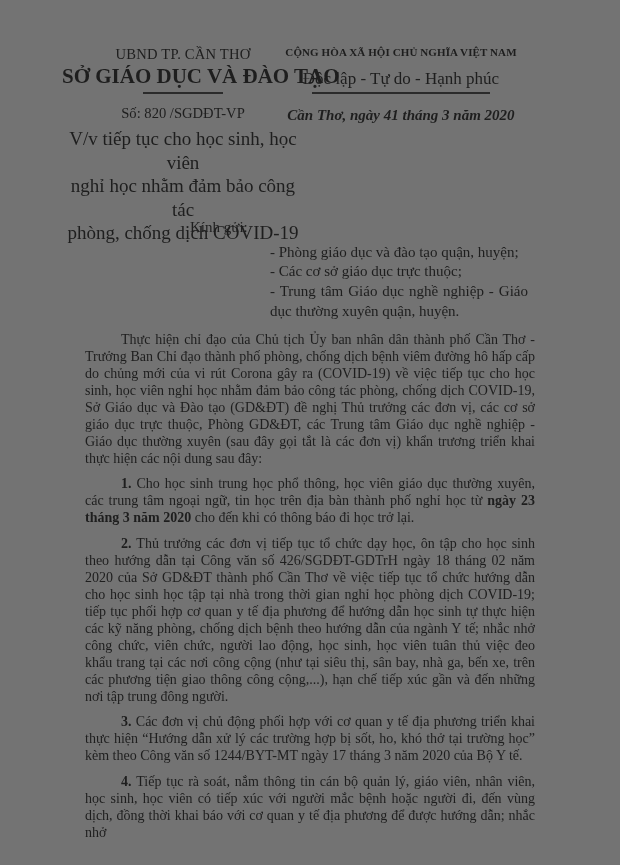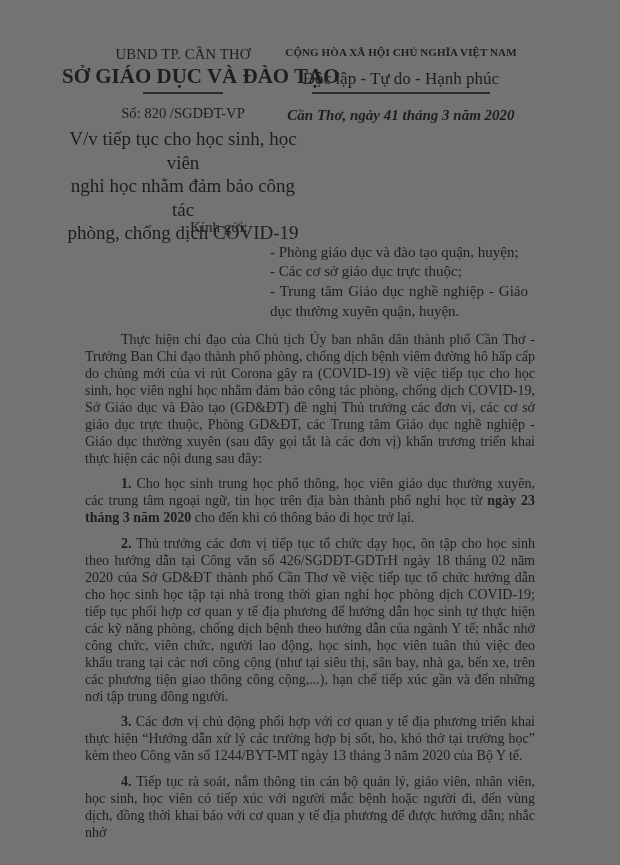--- a/index.html
+++ b/index.html
@@ -68,17 +68,17 @@
       <div class="recipient">- Phòng giáo dục và đào tạo quận, huyện;</div>
       <div class="recipient">- Các cơ sở giáo dục trực thuộc;</div>
       <div class="recipient">- Trung tâm Giáo dục nghề nghiệp - Giáo dục thường xuyên quận, huyện.</div>
     </div>
   </div>
 
   <div class="body-text">
     <p>Thực hiện chỉ đạo của Chủ tịch Ủy ban nhân dân thành phố Cần Thơ - Trưởng Ban Chỉ đạo thành phố phòng, chống dịch bệnh viêm đường hô hấp cấp do chủng mới của vi rút Corona gây ra (COVID-19) về việc tiếp tục cho học sinh, học viên nghỉ học nhằm đảm bảo công tác phòng, chống dịch COVID-19, Sở Giáo dục và Đào tạo (GD&amp;ĐT) đề nghị Thủ trưởng các đơn vị, các cơ sở giáo dục trực thuộc, Phòng GD&amp;ĐT, các Trung tâm Giáo dục nghề nghiệp - Giáo dục thường xuyên (sau đây gọi tắt là các đơn vị) khẩn trương triển khai thực hiện các nội dung sau đây:</p>
     <p><span class="b">1. </span><span>Cho học sinh trung học phổ thông, học viên giáo dục thường xuyên, các trung tâm ngoại ngữ, tin học trên địa bàn thành phố nghỉ học từ </span><span class="b">ngày 23 tháng 3 năm 2020</span><span> cho đến khi có thông báo đi học trở lại.</span></p>
     <p><span class="b">2. </span><span>Thủ trưởng các đơn vị tiếp tục tổ chức dạy học, ôn tập cho học sinh theo hướng dẫn tại Công văn số 426/SGDĐT-GDTrH ngày 18 tháng 02 năm 2020 của Sở GD&amp;ĐT thành phố Cần Thơ về việc tiếp tục tổ chức hướng dẫn cho học sinh học tập tại nhà trong thời gian nghỉ học phòng dịch COVID-19; tiếp tục phối hợp cơ quan y tế địa phương để hướng dẫn học sinh tự thực hiện các kỹ năng phòng, chống dịch bệnh theo hướng dẫn của ngành Y tế; nhắc nhở công chức, viên chức, người lao động, học sinh, học viên tuân thủ việc đeo khẩu trang tại các nơi công cộng (như tại siêu thị, sân bay, nhà ga, bến xe, trên các phương tiện giao thông công cộng,...), hạn chế tiếp xúc gần và đến những nơi tập trung đông người.</span></p>
-    <p><span class="b">3. </span><span>Các đơn vị chủ động phối hợp với cơ quan y tế địa phương triển khai thực hiện “Hướng dẫn xử lý các trường hợp bị sốt, ho, khó thở tại trường học” kèm theo Công văn số 1244/BYT-MT ngày 13 tháng 3 năm 2020 của Bộ Y tế.</span></p>
+    <p><span class="b">3. </span><span>Các đơn vị chủ động phối hợp với cơ quan y tế địa phương triển khai thực hiện “Hướng dẫn xử lý các trường hợp bị sốt, ho, khó thở tại trường học” kèm theo Công văn số 1244/BYT-MT ngày 17 tháng 3 năm 2020 của Bộ Y tế.</span></p>
     <p><span class="b">4. </span><span>Tiếp tục rà soát, nắm thông tin cán bộ quản lý, giáo viên, nhân viên, học sinh, học viên có tiếp xúc với người mắc bệnh hoặc người đi, đến vùng dịch, đồng thời khai báo với cơ quan y tế địa phương để được hướng dẫn; nhắc nhở</span></p>
   </div>
 
 </div>
 
 </body></html>

